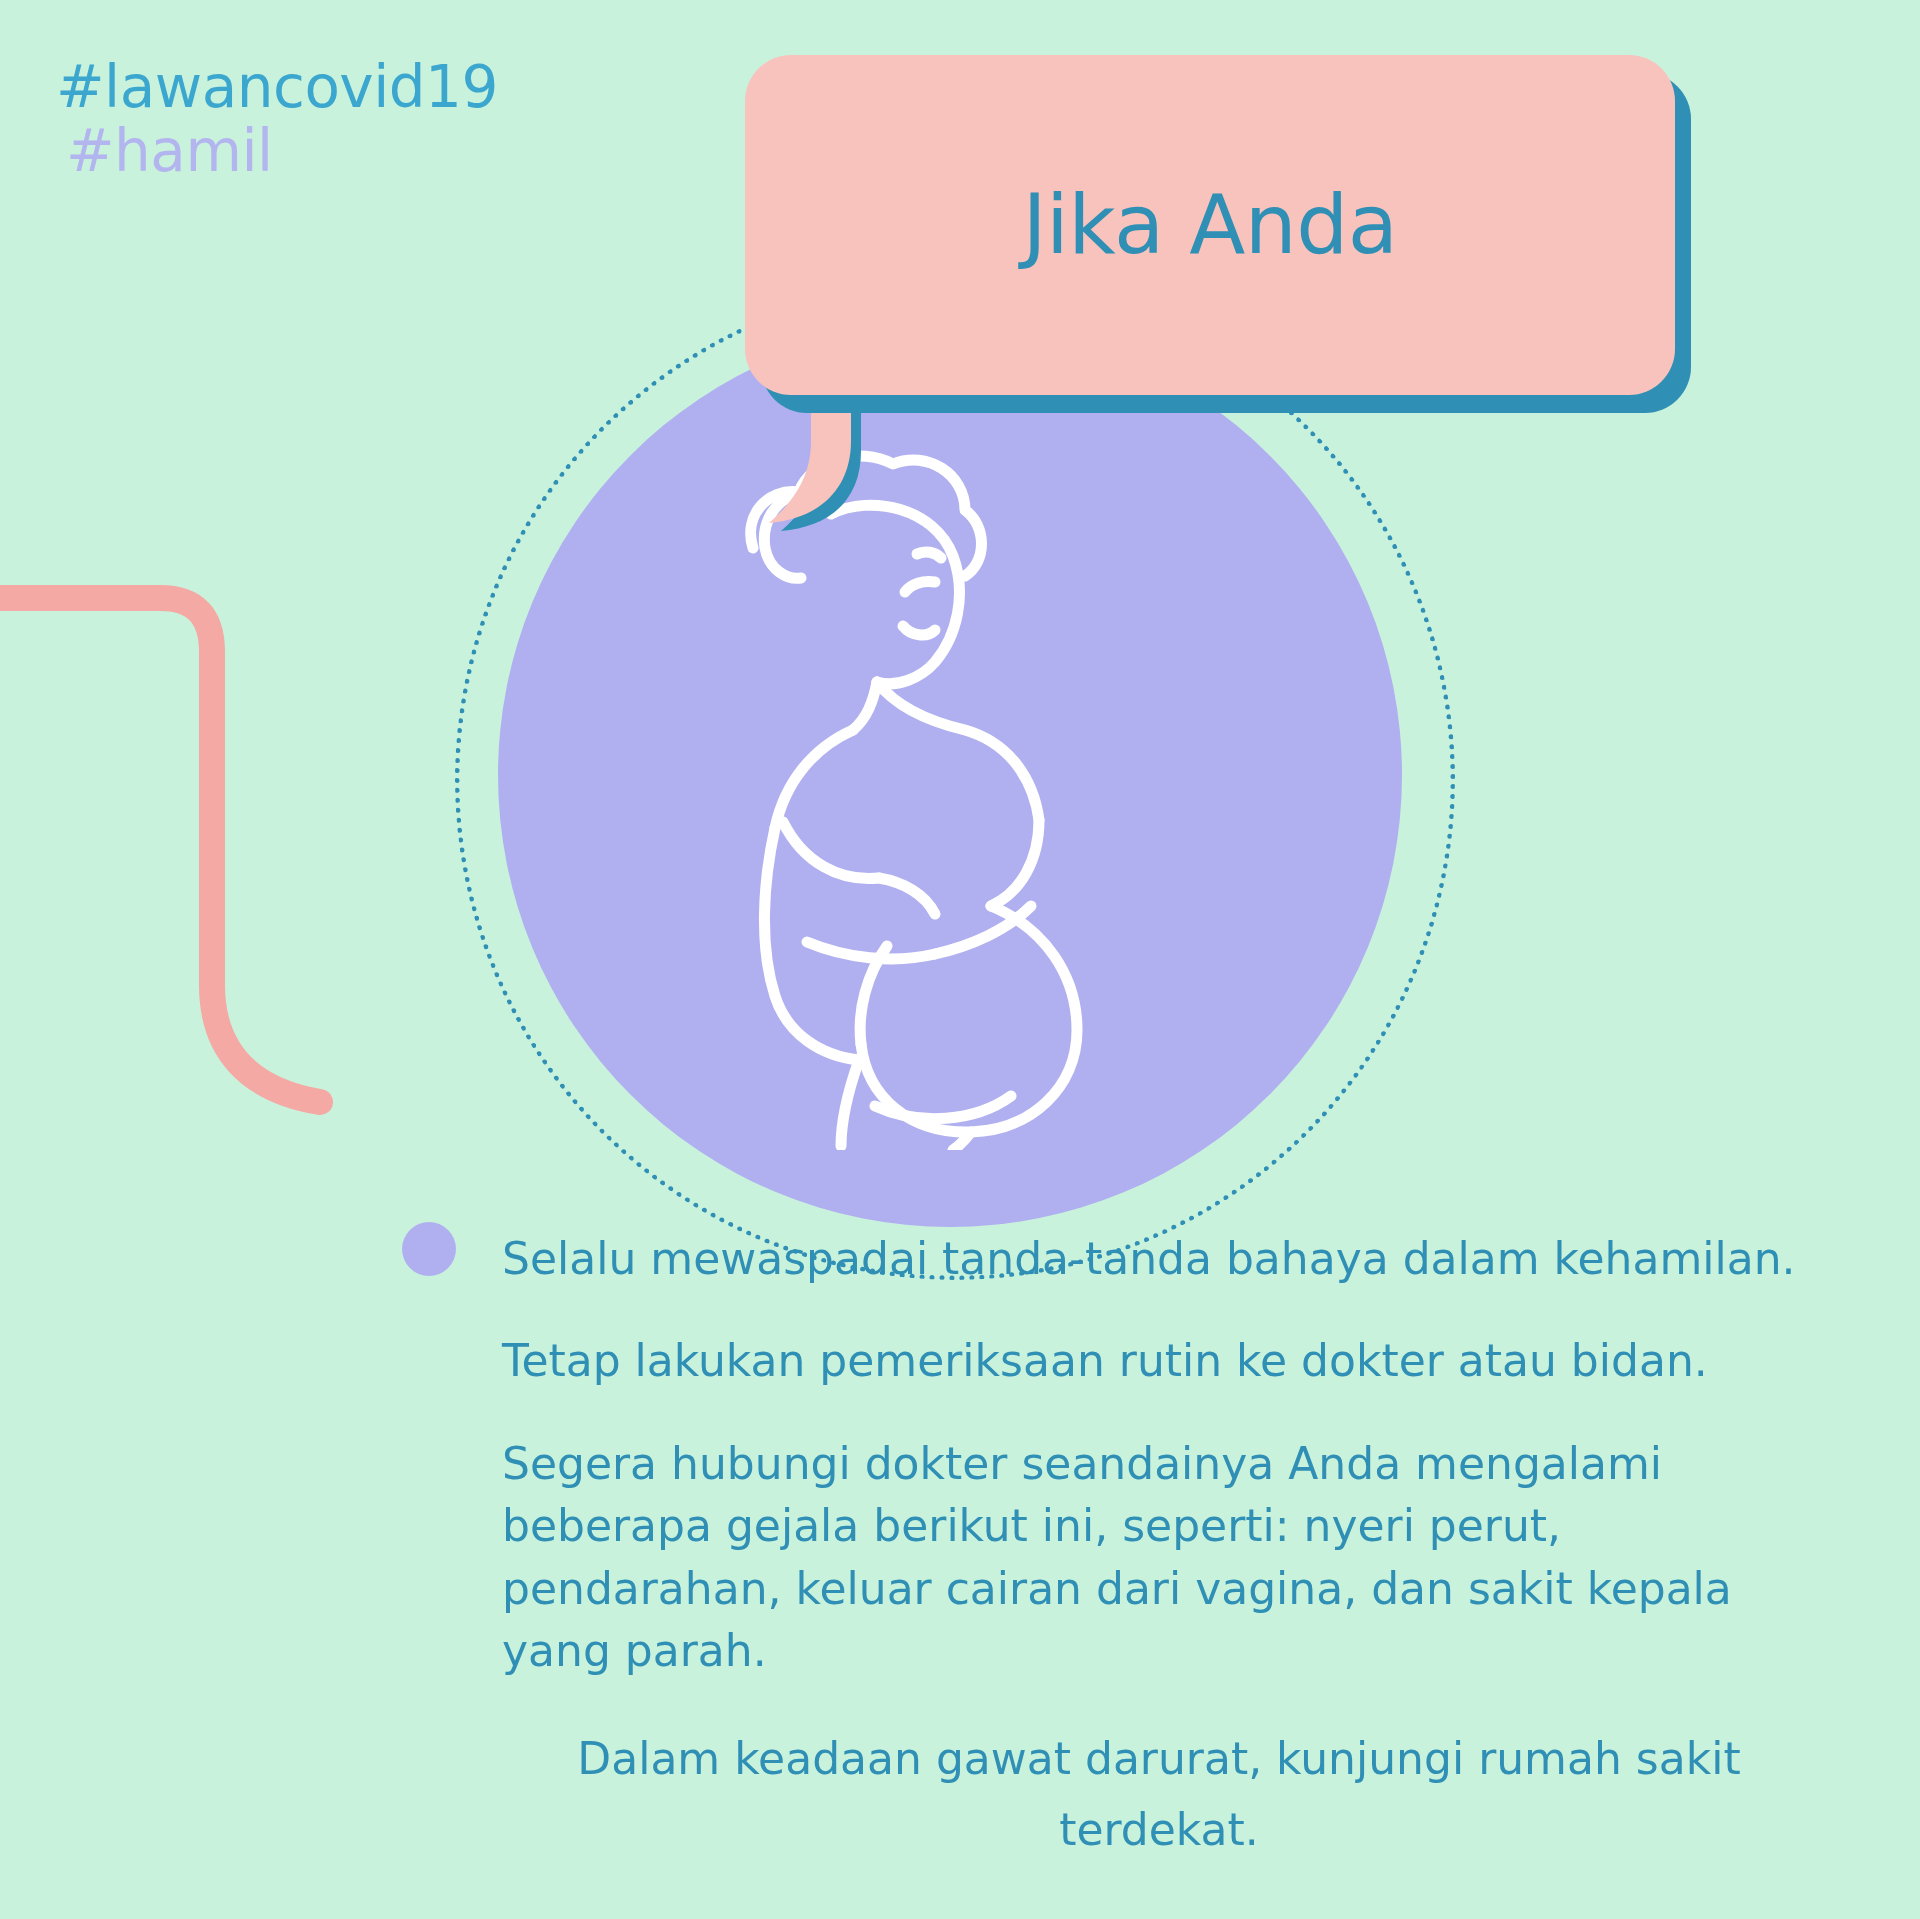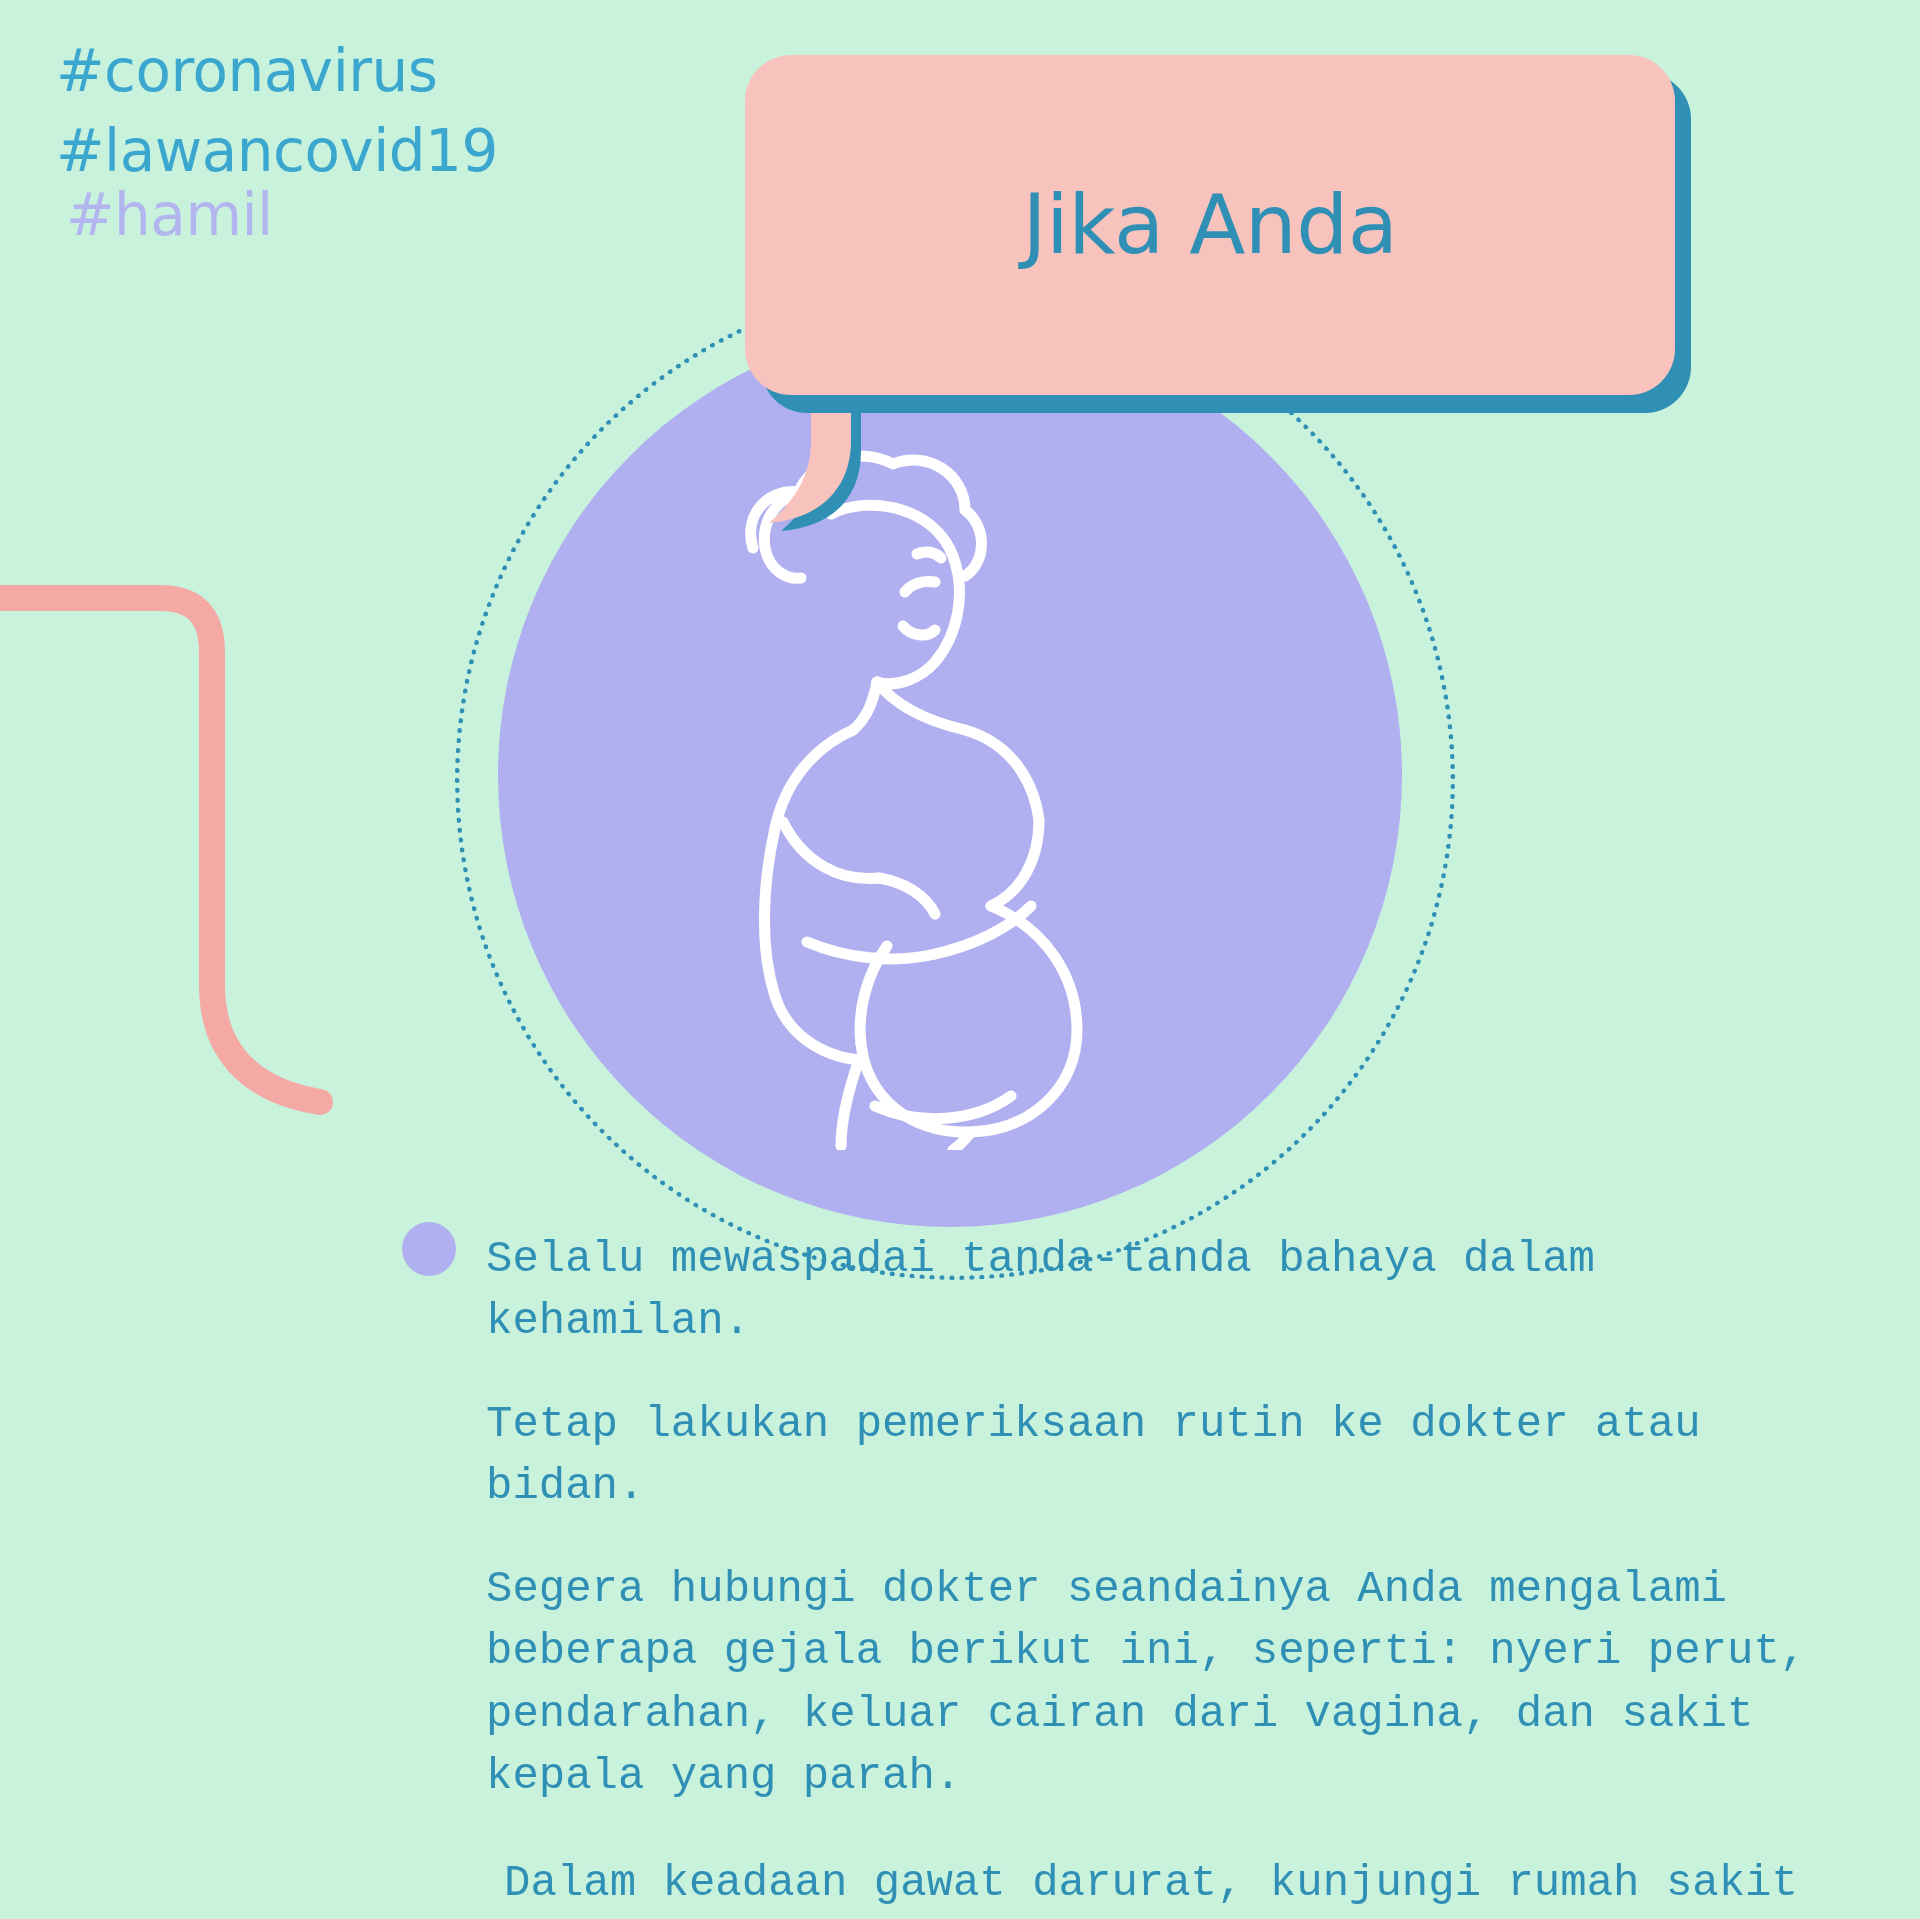--- a/index.html
+++ b/index.html
@@ -144,36 +144,34 @@
   .body-copy {
     position: absolute;
     left: 486px;
     top: 1228px;
     width: 1330px;
     color: #2f8fb5;
     font-size: 44px;
     line-height: 1.42;
   }
   .body-copy p {
-    margin: 0 0 40px 0;
-    font-family: Liberation Mono, monospace;
+    margin: 0 0 40px 16px;
   }
   .body-copy p.last {
     margin-bottom: 0;
     line-height: 1.62;
     text-align: center;
   }
 </style>
 </head>
 <body>
 
 <div id="poster">
 
   <div class="hashtags">
-    <span class="hashtag-1">#coronavirus</span>
     <span class="hashtag-2">#lawancovid19</span>
     <span class="hashtag-3">#hamil</span>
   </div>
 
   <svg class="pink-hook" viewBox="0 0 440 660" fill="none">
     <path d="M0 18 H170 C205 18 222 36 222 72 V405 C222 470 258 510 330 522" stroke="#f4a9a5" stroke-width="26" stroke-linecap="round" fill="none"></path>
   </svg>
 
   <div class="circle-stage">
     <div class="dotted-ring"></div>

